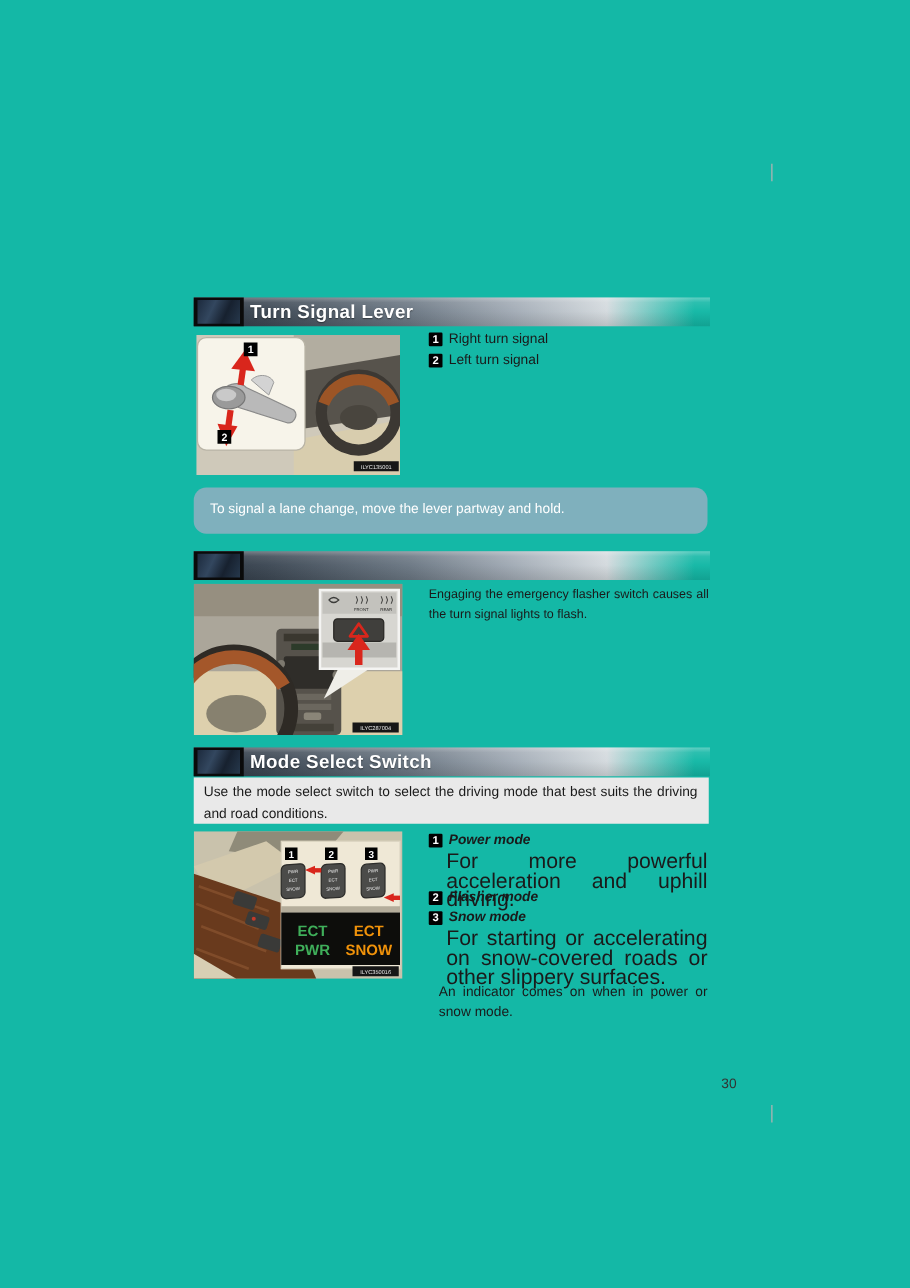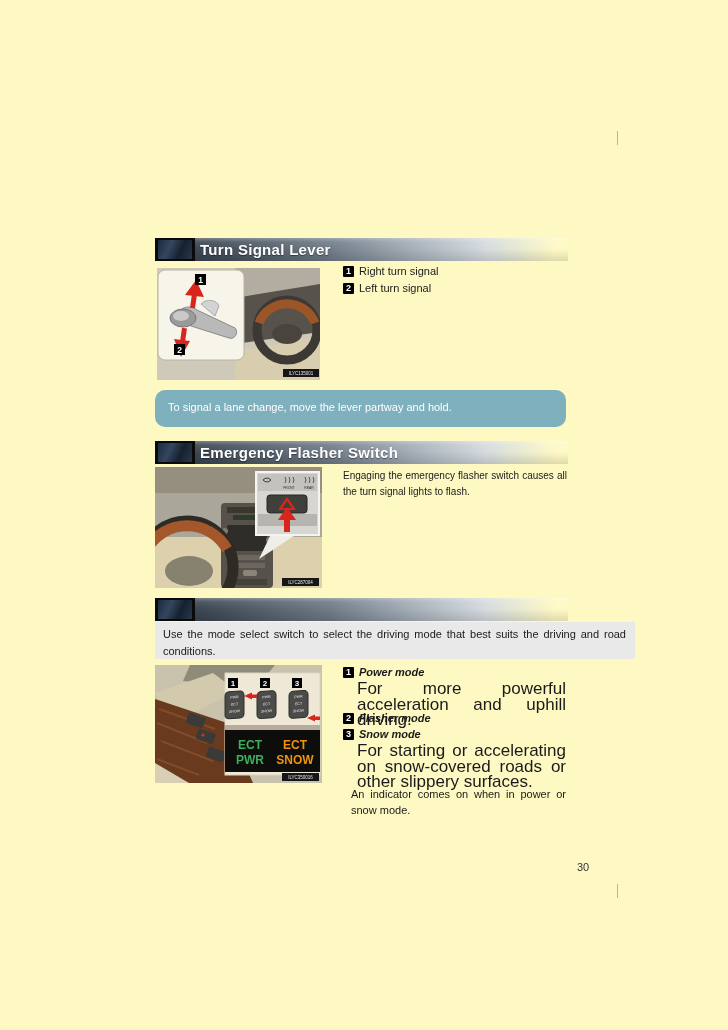--- a/index.html
+++ b/index.html
@@ -1,18 +1,18 @@
 <!DOCTYPE html>
 <html><head>
 <meta charset="utf-8">
 <style>
   html,body { margin:0; padding:0; background:#ffffff; }
   .page {
     position:relative; width:728px; height:1030px;
-    background:#fef9c3; overflow:hidden;
+    background:#14b8a6; overflow:hidden;
     font-family:"Liberation Sans", sans-serif;
     color:#1a1a1a;
   }
   .crop-mark { position:absolute; width:1px; height:14px; background:#b3b3b3; }
 
   
   .hdr {
     position:absolute; left:155px; width:413px; height:23px;
     background-image:
       linear-gradient(to bottom, rgba(255,255,255,0.32) 0px, rgba(255,255,255,0.10) 4px, rgba(255,255,255,0.02) 11px, rgba(0,0,0,0.12) 23px),
@@ -50,21 +50,21 @@
     position:absolute; left:155px; top:390px; width:411px; height:37px;
     background:#7fb0bd; border-radius:10px; box-sizing:border-box;
     padding:11px 10px 0 13px; color:#ffffff; font-size:11px;
   }
 
   
   .body-text { position:absolute; font-size:10px; line-height:16px; text-align:justify; }
 
   
   .intro-box {
-    position:absolute; left:155px; top:622px; width:480px; height:37px;
+    position:absolute; left:155px; top:622px; width:412px; height:37px;
     background:#e9e9e9; box-sizing:border-box; padding:4px 9px 0 8px;
     font-size:11px; line-height:17px; text-align:justify;
   }
 
   
   .mode-row { position:absolute; left:343px; display:flex; align-items:flex-start; }
   .mode-row .name { font-size:11px; font-weight:bold; line-height:13px;font-style:italic; }
   .mode-desc { position:absolute; left:357px; width:209px; font-size:17px; line-height:15.5px; text-align:justify; }
   .footnote { position:absolute; left:351px; top:787px; width:215px; font-size:11px; line-height:15.5px; text-align:justify; }
 
@@ -141,21 +141,20 @@
     <span class="badge">2</span>
     <span class="lbl">Left turn signal</span>
   </div>
 
   <div class="note-box">To signal a lane change, move the lever partway and hold.</div>
 
   <div class="hdr" style="top:441px;">
     <div class="thumb">
         <div class="thumb-img"></div>
       </div>
-    <div class="hdr-title">Emergency Flasher Switch</div>
   </div>
 
   <div class="fig" style="left:155px; top:467px; width:167px; height:121px;">
     <svg width="167" height="121" viewBox="0 0 167 121">
       <rect x="0" y="0" width="167" height="121" fill="#aba69a"></rect>
       <rect x="0" y="0" width="167" height="26" fill="#968f80"></rect>
       <rect x="0" y="70" width="167" height="51" fill="#ddd0ad"></rect>
 
       <g>
         <rect x="66" y="36" width="52" height="85" rx="4" fill="#56524b"></rect>
@@ -202,20 +201,21 @@
       </g>
     </svg>
   </div>
 
   <div class="body-text" style="left:343px; top:468px; width:224px;">Engaging the emergency flasher switch causes all the turn signal lights to flash.</div>
 
   <div class="hdr" style="top:598px;">
     <div class="thumb">
         <div class="thumb-img"></div>
       </div>
+    <div class="hdr-title">Mode Select Switch</div>
   </div>
 
   <div class="intro-box">Use the mode select switch to select the driving mode that best suits the driving and road conditions.</div>
 
   <div class="fig" style="left:155px; top:665px; width:167px; height:118px;">
     <svg width="167" height="118" viewBox="0 0 167 118">
       <rect x="0" y="0" width="167" height="118" fill="#c9c2ac"></rect>
       <path d="M35,0 L120,0 L100,24 L28,16 Z" fill="#8f8b79"></path>
       <path d="M0,28 L58,8 L82,26 L18,58 Z" fill="#d3c9ad"></path>
 

